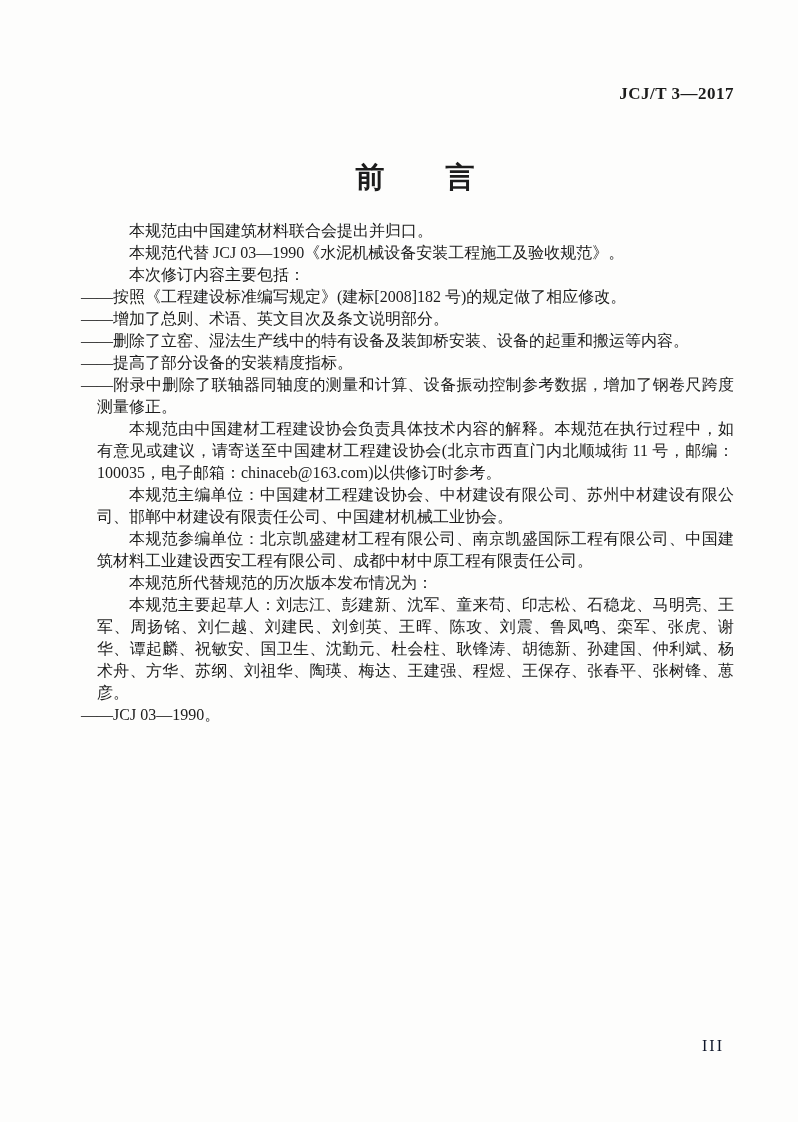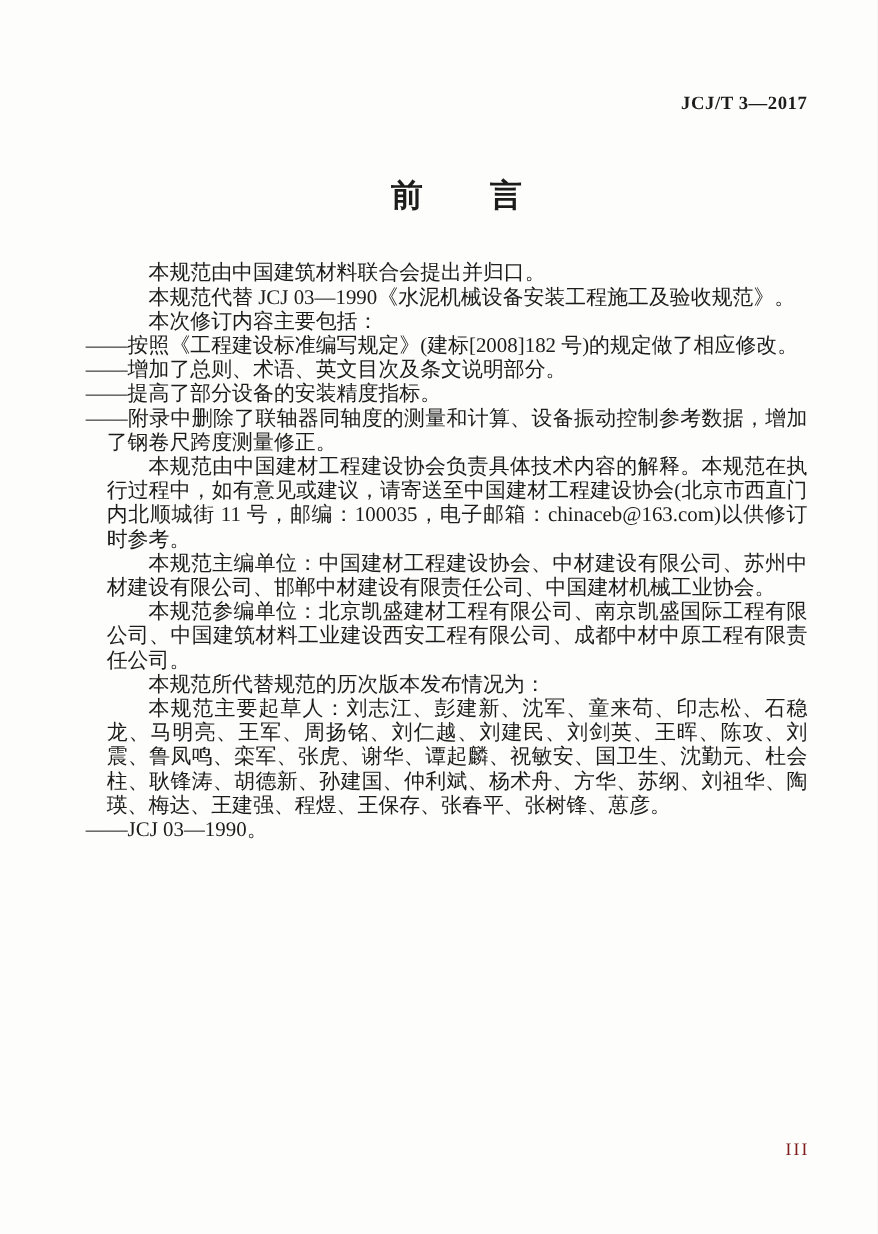--- a/index.html
+++ b/index.html
@@ -31,62 +31,63 @@
     left: 97px;
     width: 637px;
     text-align: center;
     font-size: 29px;
     font-weight: bold;
     letter-spacing: 1px;
   }
   .content {
     position: absolute;
     left: 97px;
-    top: 238px;
+    top: 220px;
     width: 637px;
-    font-size: 19px;
+    font-size: 16px;
     line-height: 22px;
     text-align: justify;
     text-justify: inter-ideograph;
   }
   .content p {
     margin: 0;
     padding: 0;
   }
   .p-indent {
     text-indent: 2em;
   }
   .p-dash {
     padding-left: 3em;
     text-indent: -1em;
   }
   .page-number {
     position: absolute;
     top: 1037px;
-    right: 62px;
+    right: 74px;
     font-size: 16px;
     letter-spacing: 2px;
-    color: #7f1d1d;
+    color: #0f172a;
   }
 </style>
 </head>
 <body>
 
 <div class="page">
 
   <div class="doc-number">JCJ/T 3—2017</div>
 
   <div class="doc-title">前　　言</div>
 
   <div class="content">
     <p class="p-indent">本规范由中国建筑材料联合会提出并归口。</p>
     <p class="p-indent">本规范代替 JCJ 03—1990《水泥机械设备安装工程施工及验收规范》。</p>
     <p class="p-indent">本次修订内容主要包括：</p>
     <p class="p-dash">——按照《工程建设标准编写规定》(建标[2008]182 号)的规定做了相应修改。</p>
     <p class="p-dash">——增加了总则、术语、英文目次及条文说明部分。</p>
+    <p class="p-dash">——删除了立窑、湿法生产线中的特有设备及装卸桥安装、设备的起重和搬运等内容。</p>
     <p class="p-dash">——提高了部分设备的安装精度指标。</p>
     <p class="p-dash">——附录中删除了联轴器同轴度的测量和计算、设备振动控制参考数据，增加了钢卷尺跨度测量修正。</p>
     <p class="p-indent">本规范由中国建材工程建设协会负责具体技术内容的解释。本规范在执行过程中，如有意见或建议，请寄送至中国建材工程建设协会(北京市西直门内北顺城街 11 号，邮编：100035，电子邮箱：chinaceb@163.com)以供修订时参考。</p>
     <p class="p-indent">本规范主编单位：中国建材工程建设协会、中材建设有限公司、苏州中材建设有限公司、邯郸中材建设有限责任公司、中国建材机械工业协会。</p>
     <p class="p-indent">本规范参编单位：北京凯盛建材工程有限公司、南京凯盛国际工程有限公司、中国建筑材料工业建设西安工程有限公司、成都中材中原工程有限责任公司。</p>
     <p class="p-indent">本规范所代替规范的历次版本发布情况为：</p>
     <p class="p-indent">本规范主要起草人：刘志江、彭建新、沈军、童来苟、印志松、石稳龙、马明亮、王军、周扬铭、刘仁越、刘建民、刘剑英、王晖、陈攻、刘震、鲁凤鸣、栾军、张虎、谢华、谭起麟、祝敏安、国卫生、沈勤元、杜会柱、耿锋涛、胡德新、孙建国、仲利斌、杨术舟、方华、苏纲、刘祖华、陶瑛、梅达、王建强、程煜、王保存、张春平、张树锋、葸彦。</p>
     <p class="p-dash">——JCJ 03—1990。</p>
   </div>
 

